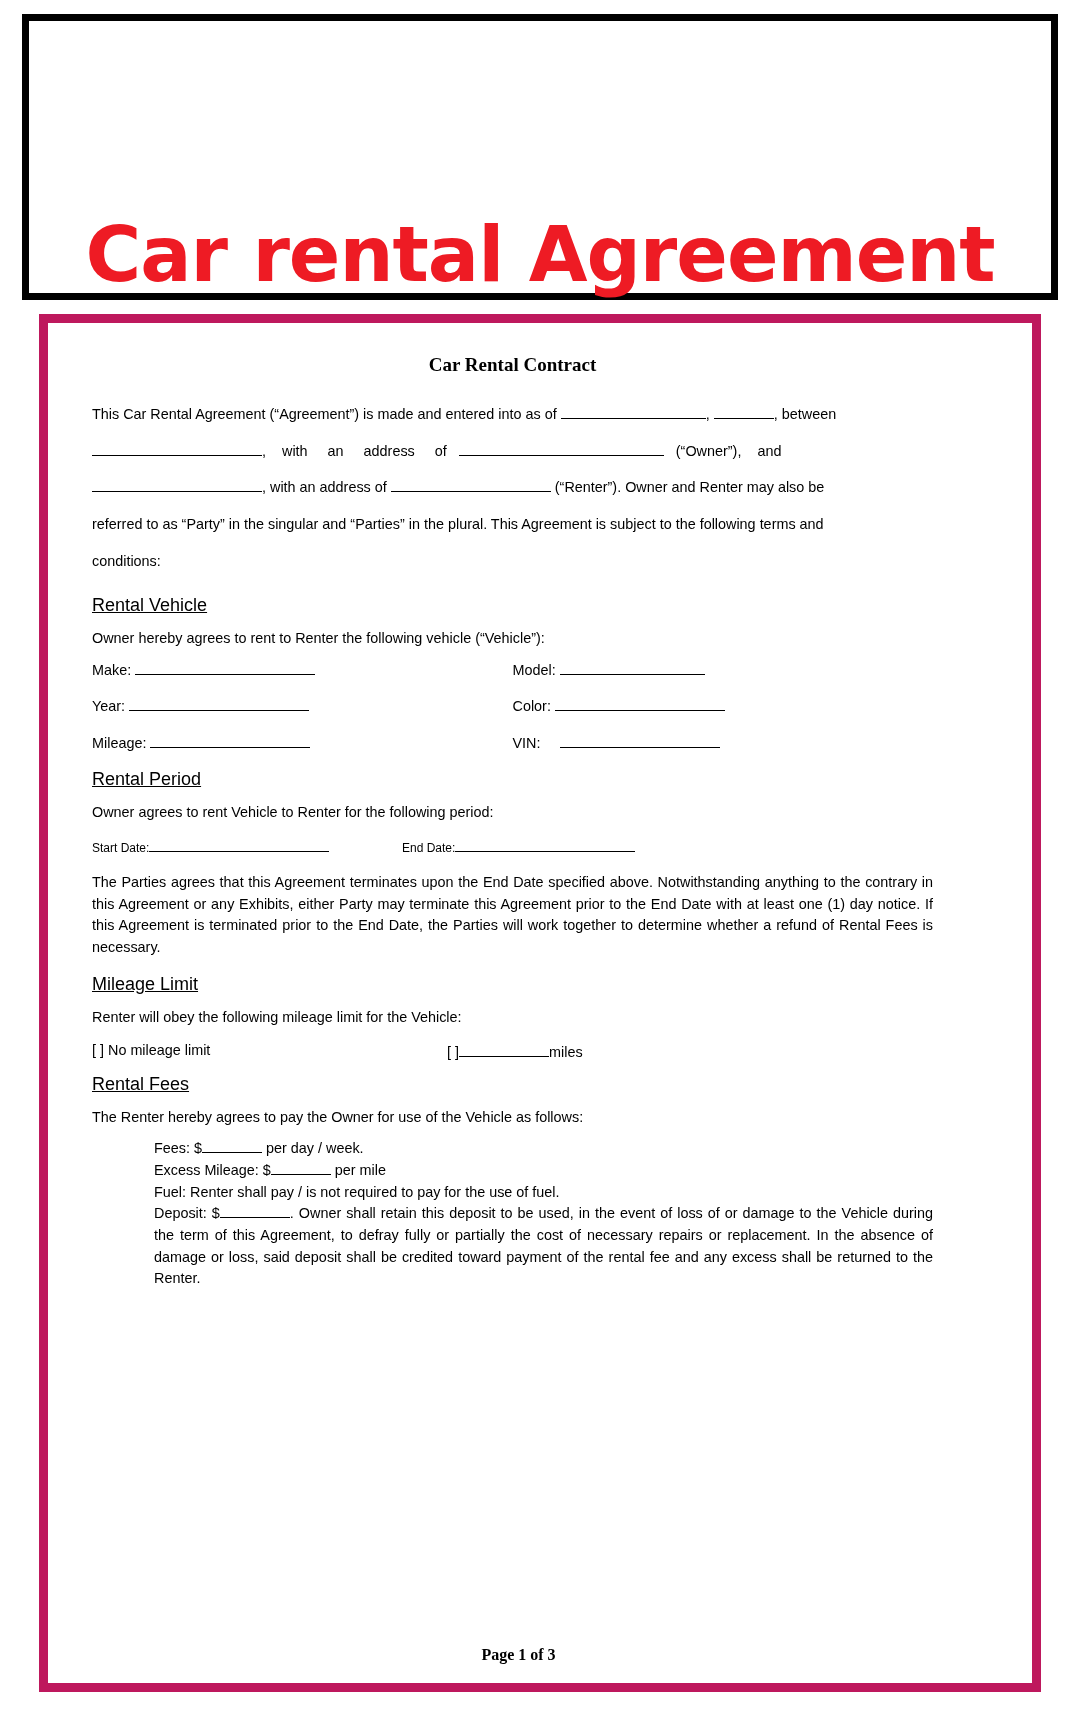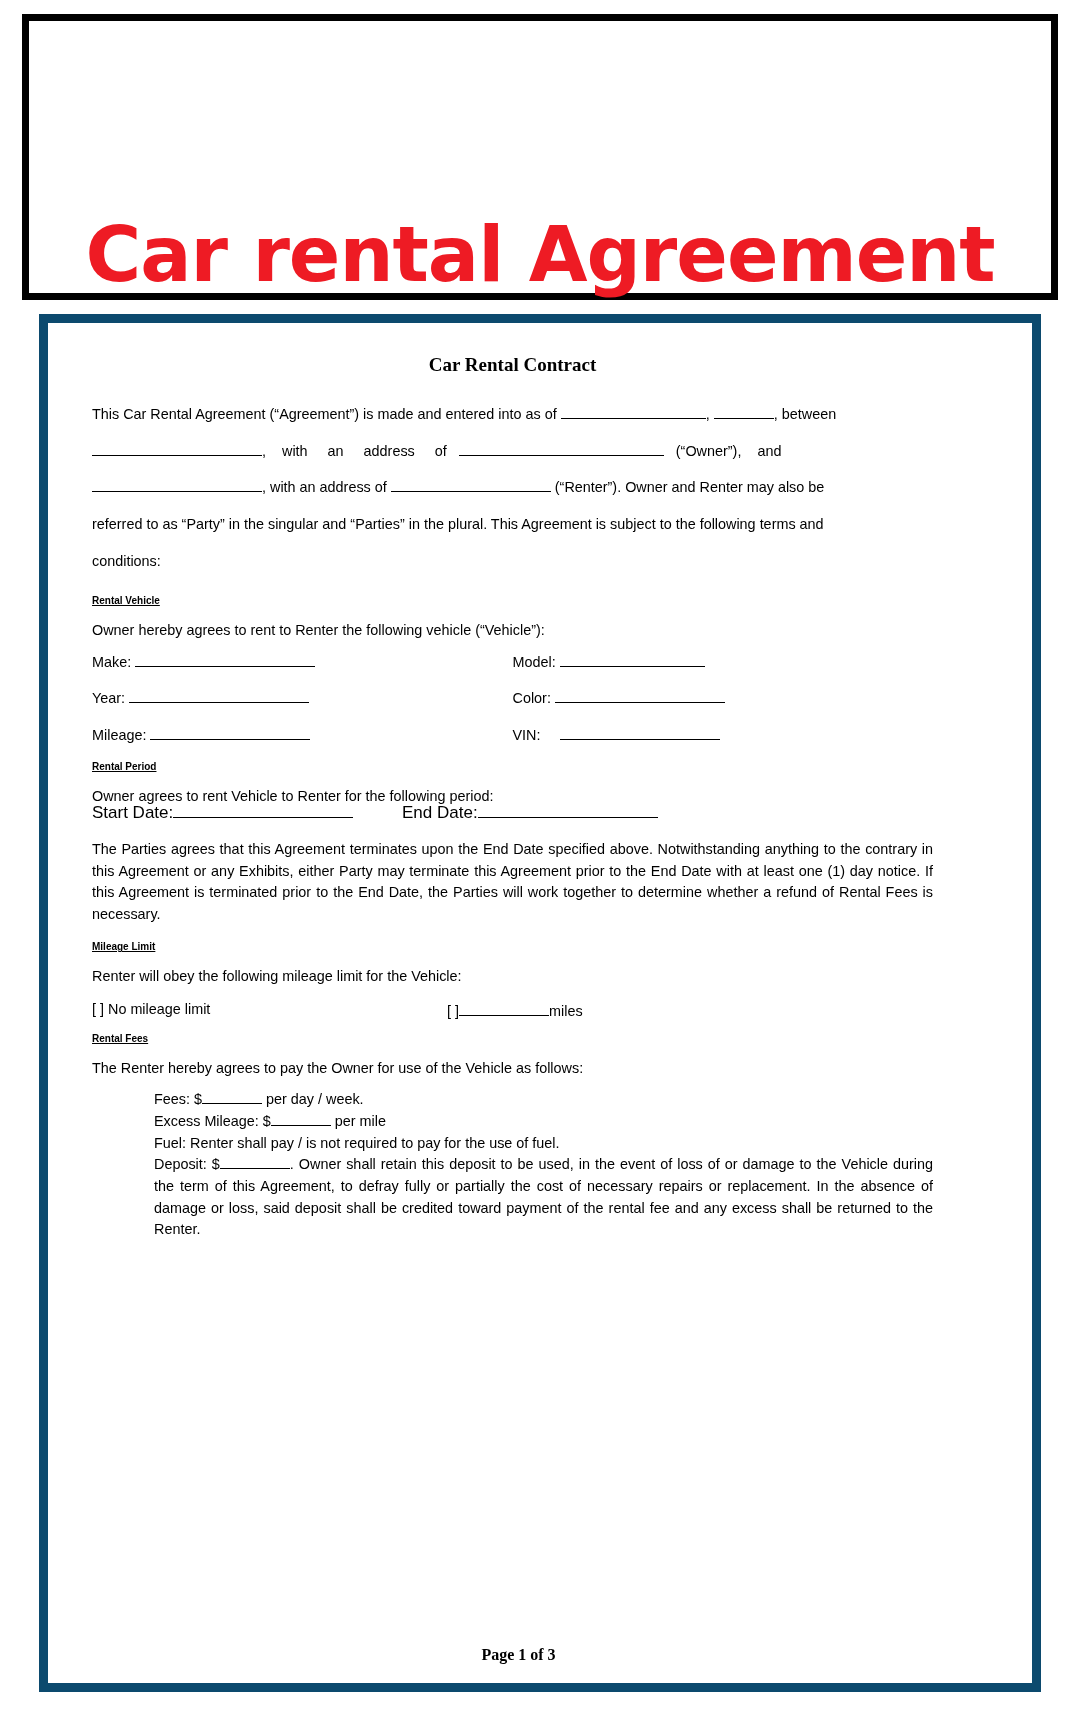--- a/index.html
+++ b/index.html
@@ -42,21 +42,21 @@
     white-space: nowrap;
     line-height: 1;
   }
 
   
   .doc-outer {
     box-sizing: border-box;
     margin: 14px auto 0 auto;
     width: 1002px;
     height: 1378px;
-    border: 9px solid #0c4a6e;
+    border: 9px solid #be185d;
     background: #701a75;
     padding: 0;
   }
   .doc-inner {
     box-sizing: border-box;
     width: 100%;
     height: 100%;
     background: #ffffff;
     border-right: 55px solid #ffffff;
     position: relative;
@@ -94,22 +94,22 @@
   .u-170 { width: 170px; }
   .u-205 { width: 205px; }
   .u-160 { width: 160px; }
   .u-180 { width: 180px; }
   .u-145 { width: 145px; }
   .u-90  { width: 90px;  }
   .u-60  { width: 60px;  }
   .u-70  { width: 70px;  }
 
   h3.sec {
-    font-size: 10px;
-    font-weight: bold;
+    font-size: 18px;
+    font-weight: normal;
     text-decoration: underline;
     margin: 16px 0 0 0;
   }
   .lead {
     font-size: 14.4px;
     margin: 17px 0 0 0;
   }
 
   .fieldgrid {
     margin-top: 16px;
@@ -121,21 +121,22 @@
   }
   .fieldrow .col {
     width: 50%;
     display: flex;
     align-items: baseline;
   }
   .fieldrow .lbl { white-space: pre; }
 
   .daterow {
     display: flex;
-    font-size: 17px;
+    margin-top: 18px;
+    font-size: 12px;
     text-align: center;
   }
   .daterow .col-a { width: 310px; display: flex; align-items: baseline; }
   .daterow .col-b { display: flex; align-items: baseline; }
 
   .block {
     margin-top: 18px;
     font-size: 14.4px;
     line-height: 1.52;
     text-align: justify;

